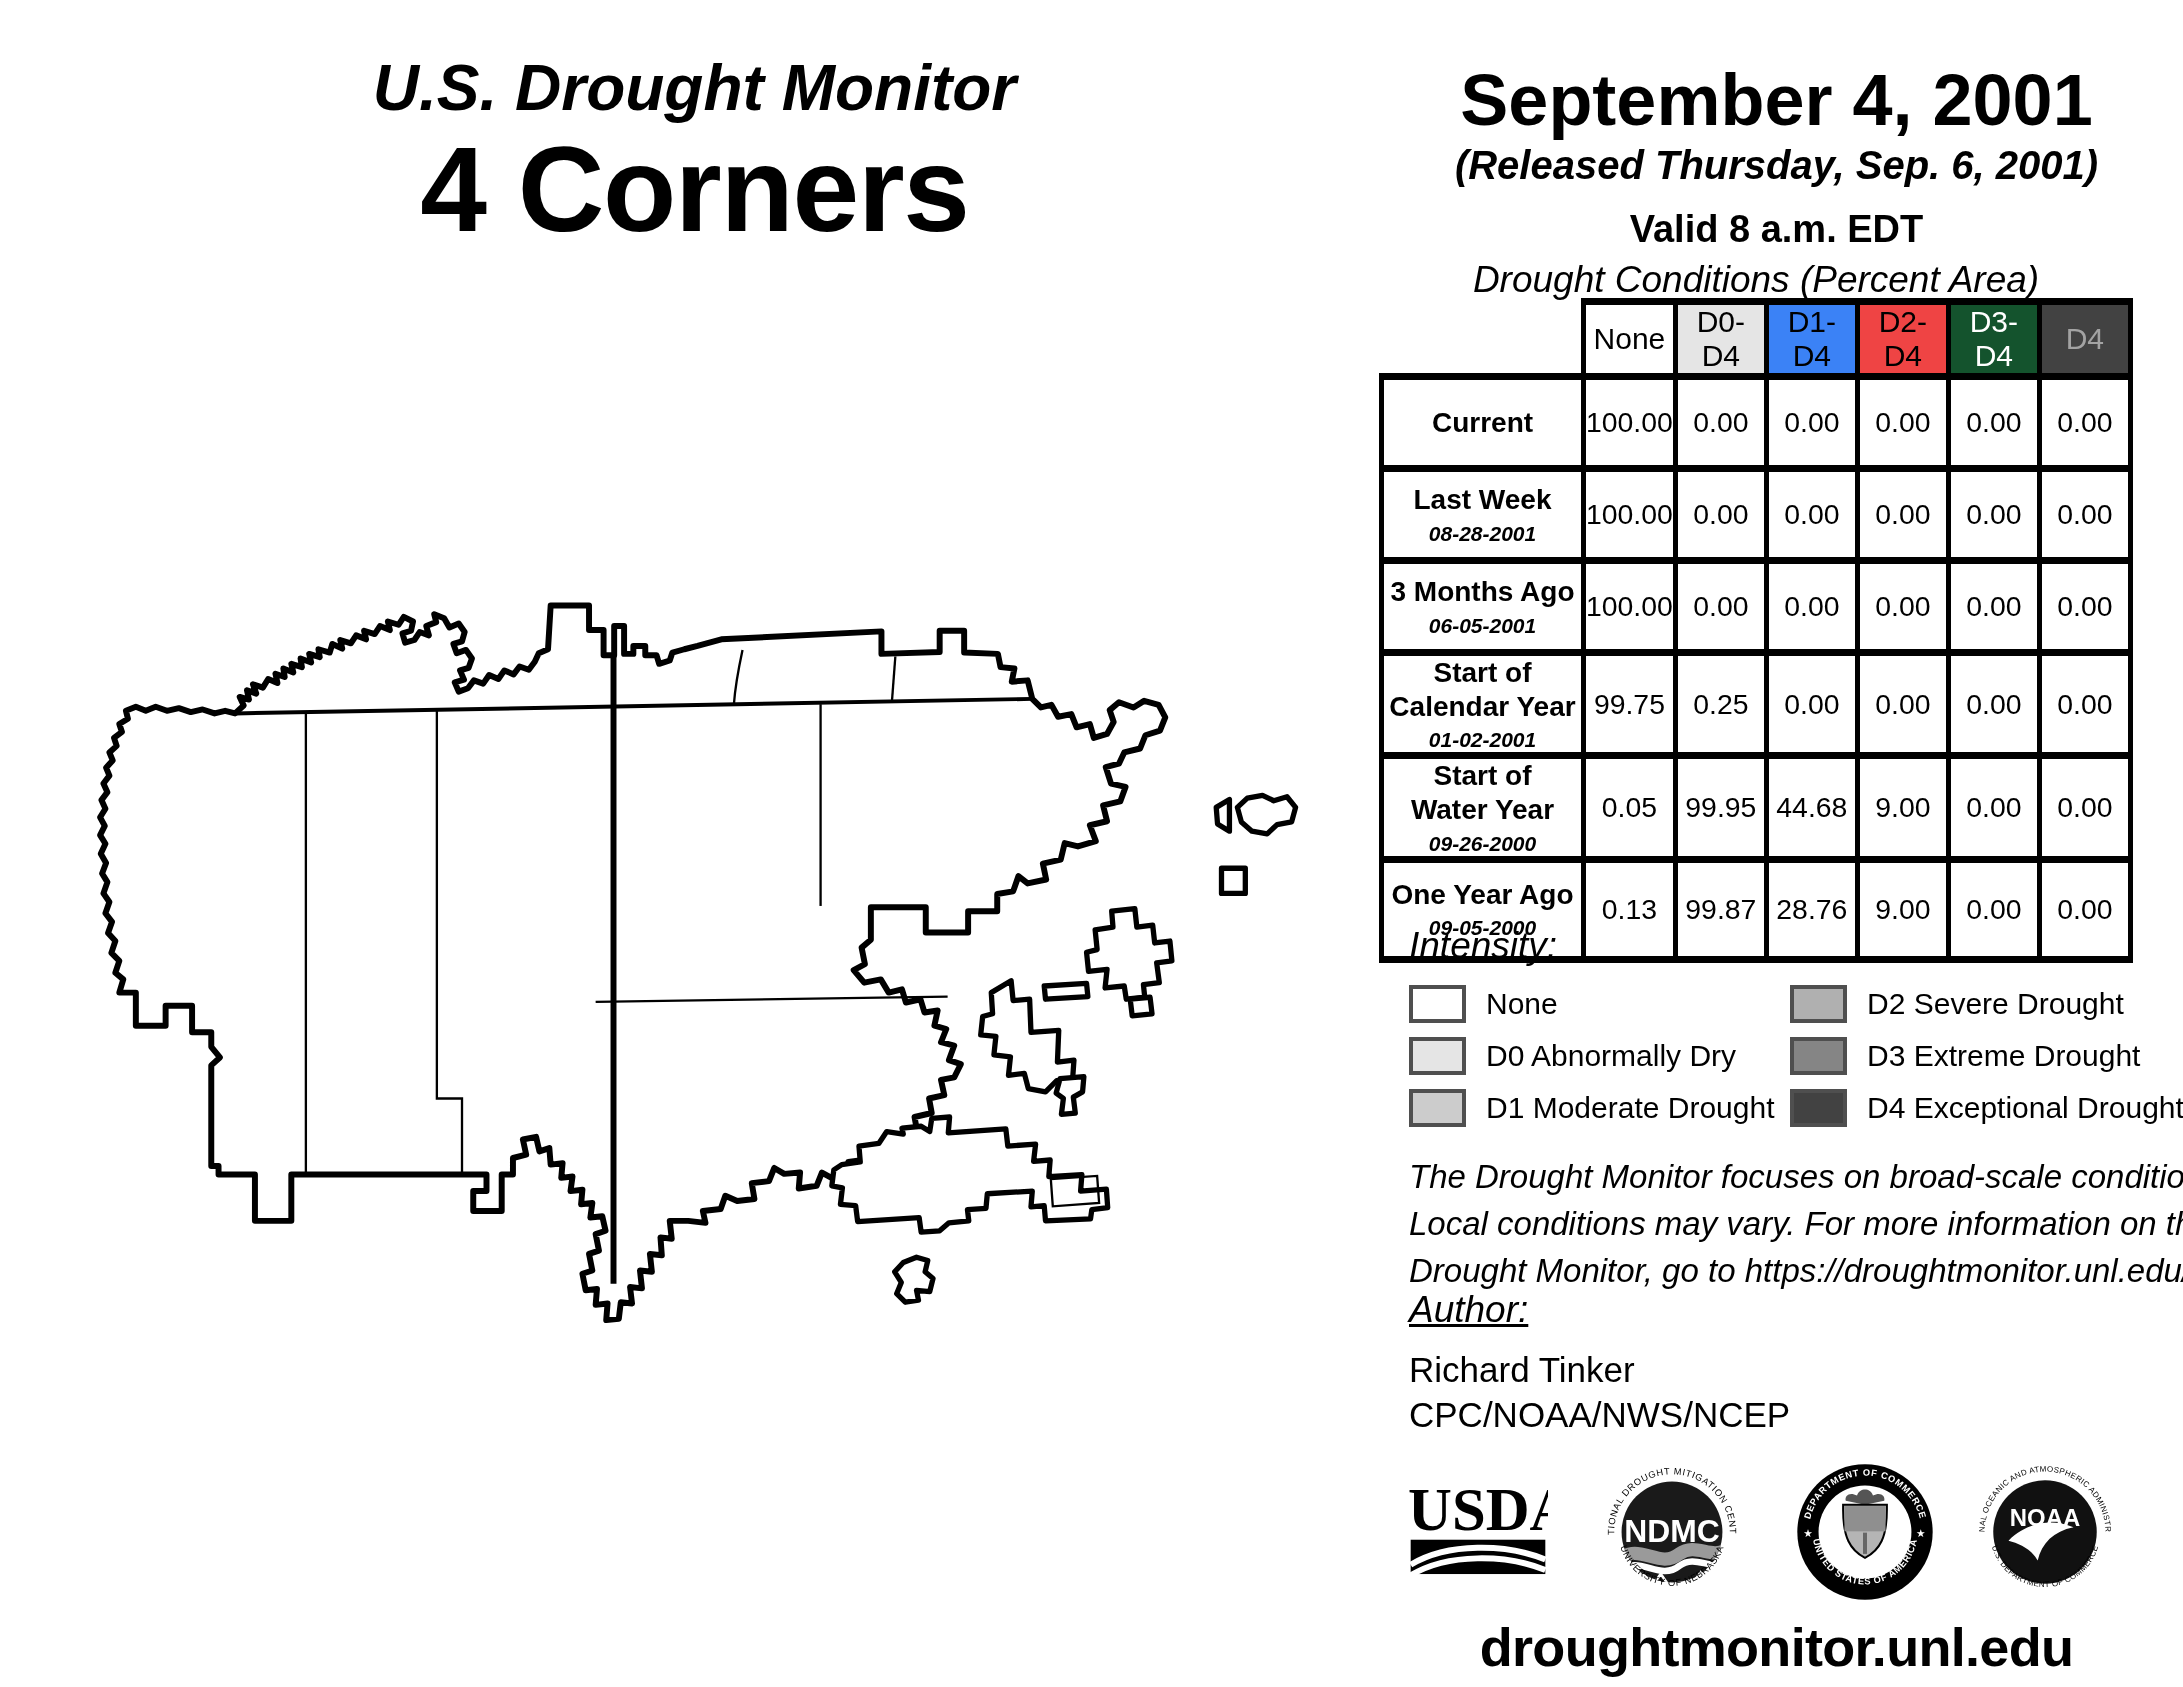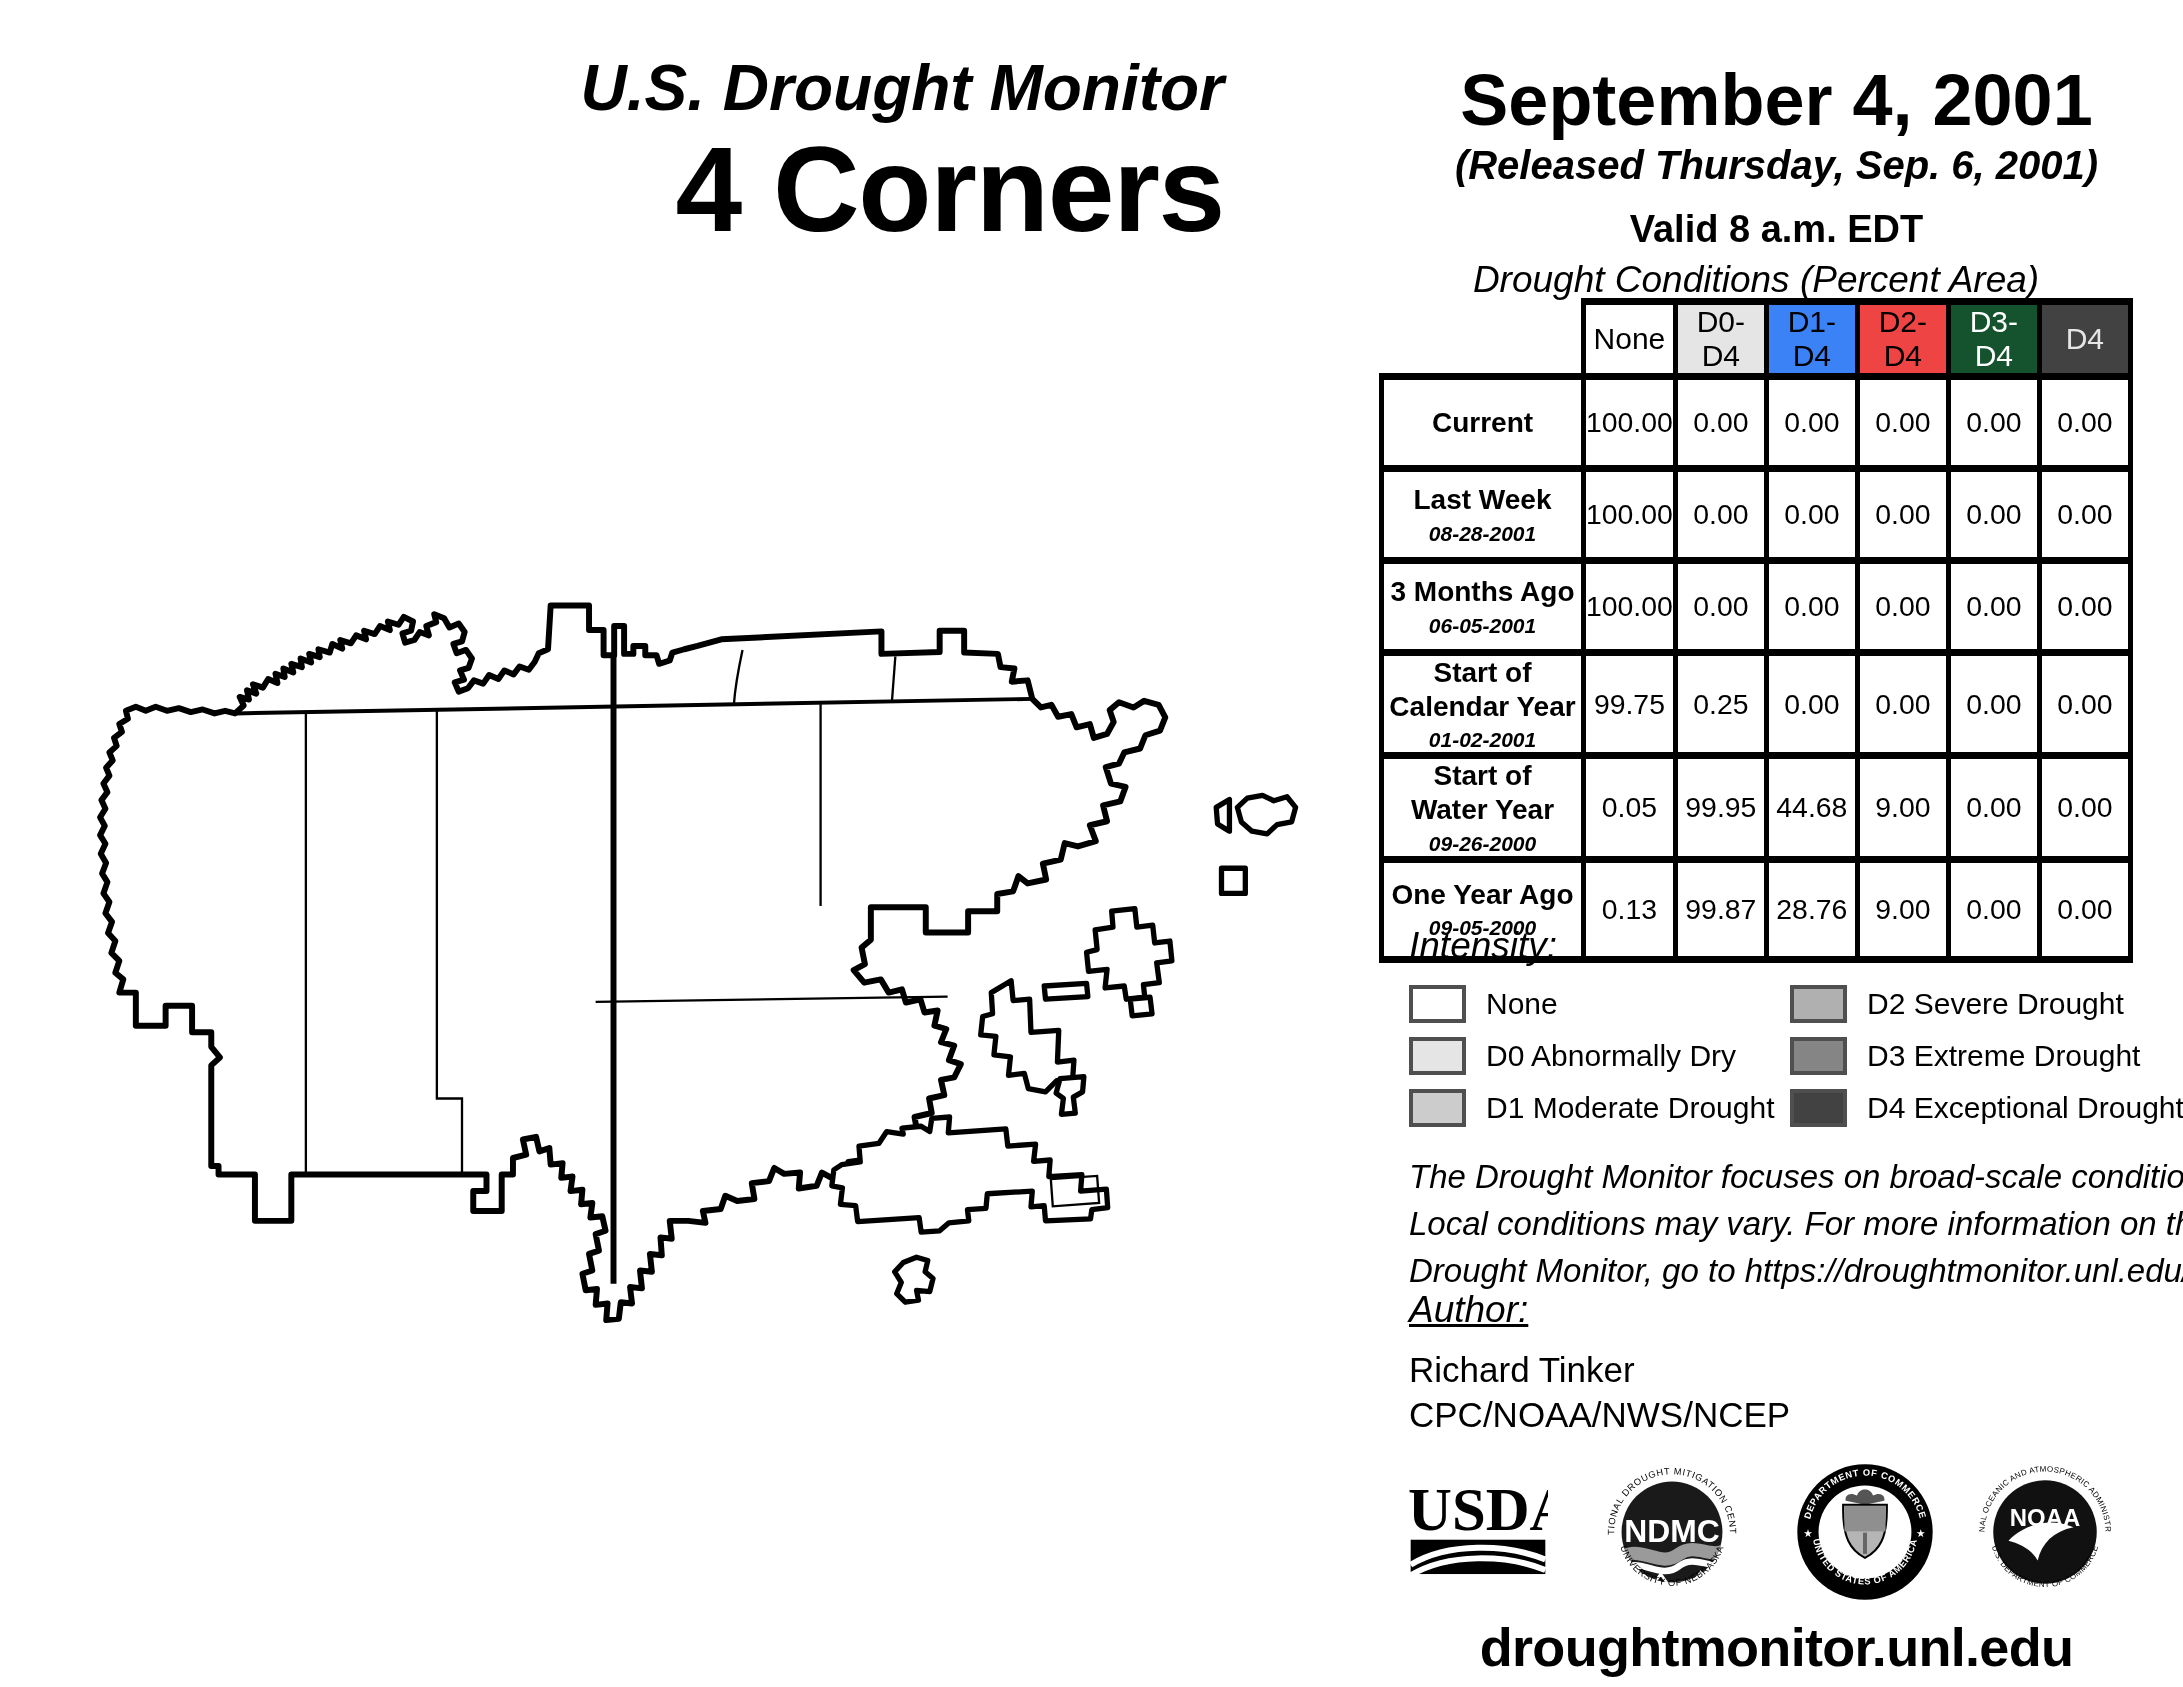--- a/index.html
+++ b/index.html
@@ -1,20 +1,20 @@
 <!DOCTYPE html>
 <html style="font-size:10.6px"><head>
 <meta charset="utf-8">
 <style>
   html,body{margin:0;padding:0;background:#fff;}
   #page{position:relative;width:2183px;height:1687px;background:#ffffff;overflow:hidden;
         font-family:"Liberation Sans",sans-serif;color:#000;}
 
   
-  .title-block{position:absolute;left:165px;top:53px;width:1059px;text-align:right;}
+  .title-block{position:absolute;left:165px;top:53px;width:1059px;text-align:center;}
   .title1{font-size:64px;font-weight:bold;font-style:italic;line-height:1.1;}
   .title2{font-size:120px;font-weight:bold;line-height:1.05;margin-top:2.6px;letter-spacing:-1.3px;}
 
   .date-block{position:absolute;left:1376px;top:63px;width:801px;text-align:center;}
   .date-main{font-size:72px;font-weight:bold;line-height:1.05;}
   .date-released{font-size:40px;font-weight:bold;font-style:italic;margin-top:4px;}
   .date-valid{font-size:38px;font-weight:bold;margin-top:20px;}
 
   
   .tbl-caption{position:absolute;left:1379px;top:259px;width:754px;text-align:center;
@@ -23,21 +23,21 @@
   .dm-table th,.dm-table td{border:5.3px solid #000;border-top-width:7.3px;border-bottom-width:7.3px;
       text-align:center;vertical-align:middle;padding:0;overflow:hidden;}
   .dm-table th{font-weight:normal;font-size:30px;height:50px;}
   .dm-table th.corner{border:none;background:#fff;}
   .dm-table td.num{font-size:28.4px;}
   .dm-table td.lab{font-size:28px;font-weight:bold;line-height:1.2;white-space:pre-line;}
   .dm-table td.lab .rowdate{font-size:21px;font-style:italic;font-weight:bold;margin-top:4px;}
   .r1 td{height:85px;} .r2 td,.r3 td{height:85px;} .r4 td,.r5 td,.r6 td{height:93px;}
   .c0{background:#ffffff;color:#000;} .c1{background:#e5e5e5;color:#000;}
   .c2{background:#3b82f6;color:#000;} .c3{background:#ef4444;color:#000;}
-  .c4{background:#14532d;color:#fff;} .c5{background:#424242;color:#e5e5e5;}
+  .c4{background:#14532d;color:#fff;} .c5{background:#424242;color:#a3a3a3;}
 
   
   .intensity-head{position:absolute;left:1409px;top:925px;font-size:37px;font-style:italic;
                   text-decoration:underline;}
   .legend{position:absolute;left:1409px;top:978px;width:761px;}
   .legend-col{position:absolute;top:0;}
   .legend-col.col1{left:0;} .legend-col.col2{left:381px;}
   .legend-item{display:flex;align-items:center;height:52px;}
   .sw{width:57px;height:38px;border:4px solid #4f4f4f;box-sizing:border-box;flex:none;}
   .sw0{background:#ffffff;} .sw1{background:#e5e5e5;} .sw2{background:#cccccc;}

